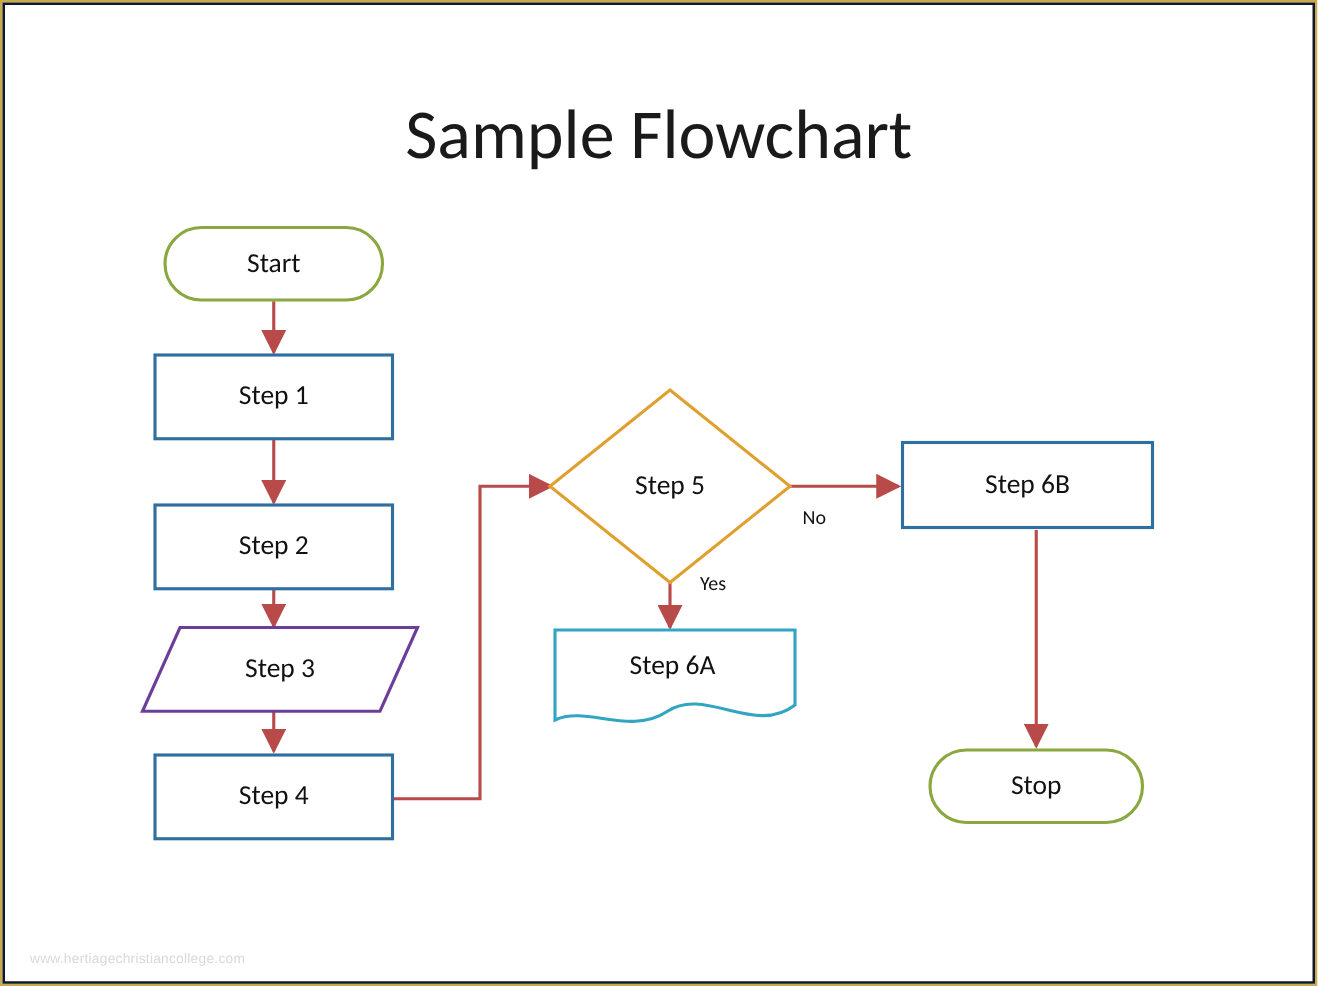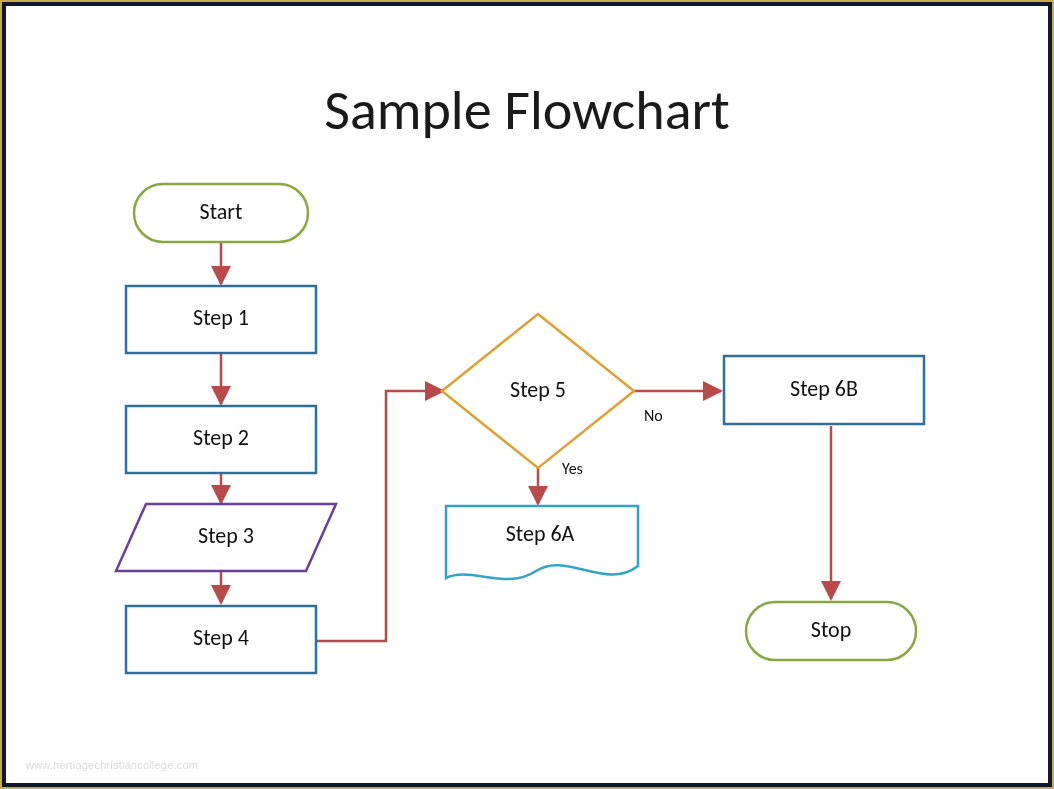--- a/index.html
+++ b/index.html
@@ -1,17 +1,17 @@
 <!DOCTYPE html>
 <html><head>
 <meta charset="utf-8">
 <style>
   html, body { margin:0; padding:0; background:#fff; }
   .outer { width:1054px; height:789px; box-sizing:border-box; border:2px solid #c9a94a; }
-  .inner { width:100%; height:100%; box-sizing:border-box; border:4px solid #0f172a; position:relative; }
+  .inner { width:100%; height:100%; box-sizing:border-box; border:2px solid #0f172a; position:relative; }
   .whitepad { position:absolute; left:20px; top:18px; right:20px; bottom:18px; background:#fff; }
   .title { position:absolute; left:0; right:0; top:70px; text-align:center; font:400 56px "Calibri","Segoe UI",Arial,sans-serif; color:#1a1a1a; }
   svg { position:absolute; left:0; top:0; }
   .node-text { font:400 22px "Calibri","Segoe UI",Arial,sans-serif; fill:#111; dominant-baseline:middle; text-anchor:middle; }
   .small-text { font:400 16px "Calibri","Segoe UI",Arial,sans-serif; fill:#111; }
   .watermark { position:absolute; left:20px; bottom:12px; font:400 11px Arial,sans-serif; color:#d9d9d9; letter-spacing:0.2px;text-align:center; }
 </style>
 </head>
 <body>
 

